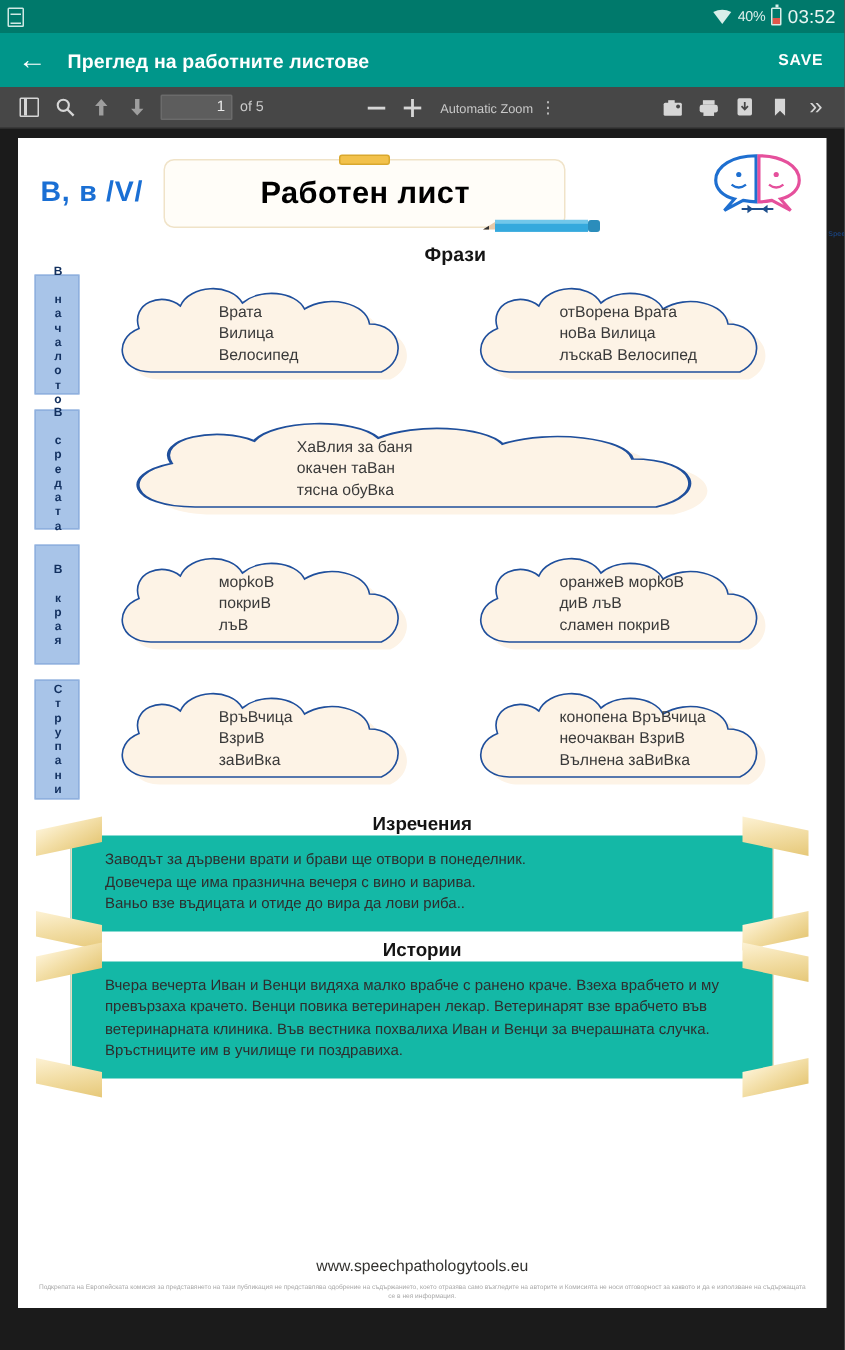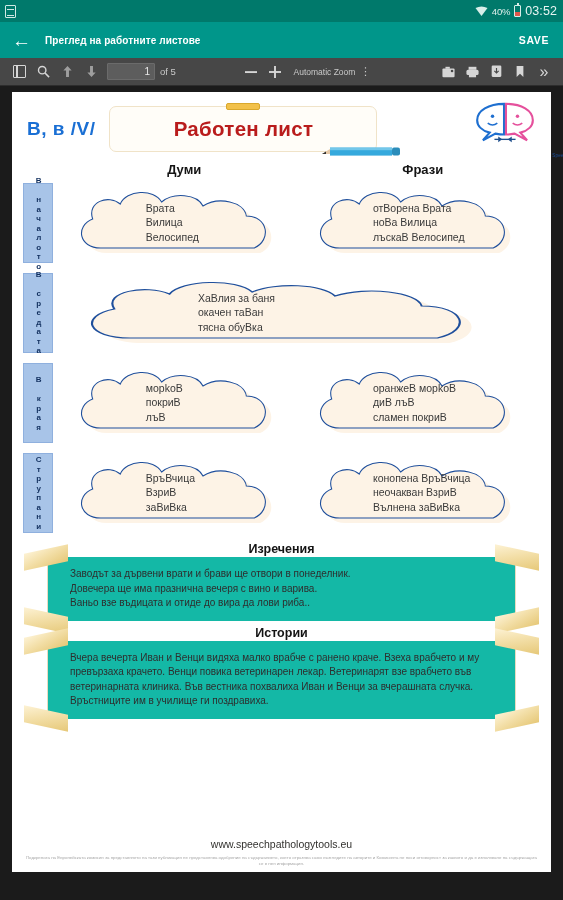--- a/index.html
+++ b/index.html
@@ -42,21 +42,21 @@
   }
   .clock { font-size: 12.5px; letter-spacing: 0.1px; }
 
   
   .appbar {
     height: 36px; background: #00968a;
     display: flex; align-items: center; gap: 14px;
     padding: 0 14px 0 12px; color: #ffffff;
   }
   .back-arrow { font-size: 19px; line-height: 1; cursor: pointer; }
-  .appbar-title { font-size: 10px; font-weight: bold; flex: 1; letter-spacing: .1px;}
+  .appbar-title { font-size: 13px; font-weight: bold; flex: 1; letter-spacing: .1px;}
   .save-btn { font-size: 10.5px; font-weight: bold; letter-spacing: .6px; cursor: pointer; }
 
   
   .pdftoolbar {
     height: 28px; background: #474747;
     display: flex; align-items: center;
     padding: 0 7px; gap: 0;
     border-bottom: 1px solid #2d2d2d;
   }
   .tb-ico {
@@ -108,21 +108,21 @@
     border: 1.5px solid #f0e3c8; border-radius: 7px;
     background: #fffdf8;
     display: flex; align-items: center; justify-content: center;
     position: relative; max-width: 268px;
   }
   .title-plate .clip {
     position: absolute; top: -4px; left: 50%; transform: translateX(-50%);
     width: 34px; height: 7px; background: #f2c14b; border-radius: 2px;
     border: 1px solid #d9a82e;
   }
-  .title-plate .txt { font-size: 20.5px; font-weight: bold; color: #b91c1c; letter-spacing: .3px;}
+  .title-plate .txt { font-size: 20.5px; font-weight: bold; color: #000000; letter-spacing: .3px;}
   .pencil {
     position: absolute; right: -24px; bottom: -6px;
     width: 78px; height: 13px;
   }
   .logo { width: 74px; height: 58px; margin-left: auto; position: relative;}
   .logo-cap {
     position:absolute; bottom: 0; width: 100%; text-align: center;
     font-size: 4.6px; color: #1a4f9c; letter-spacing: .2px;
   }
 
@@ -316,21 +316,20 @@
           <line x1="26" y1="41" x2="48" y2="41" stroke="#1e4f8c" stroke-width="1.4"></line>
           <path d="M30 38 L34 41 L30 44 Z" fill="#1e4f8c"></path>
           <path d="M44 38 L40 41 L44 44 Z" fill="#1e4f8c"></path>
         </svg>
         <span class="logo-cap">Speech Pathology Tools</span>
       </div>
     </div>
 
     <div class="col-heads">
       <span class="pad"></span>
-      <span class="h">Думи</span>
       <span class="h">Фрази</span>
     </div>
 
     <div class="rows">
 
       <div class="row">
         <div class="vlabel">
           <span>В началото</span>
         </div>
         <div class="cloud-cell">

